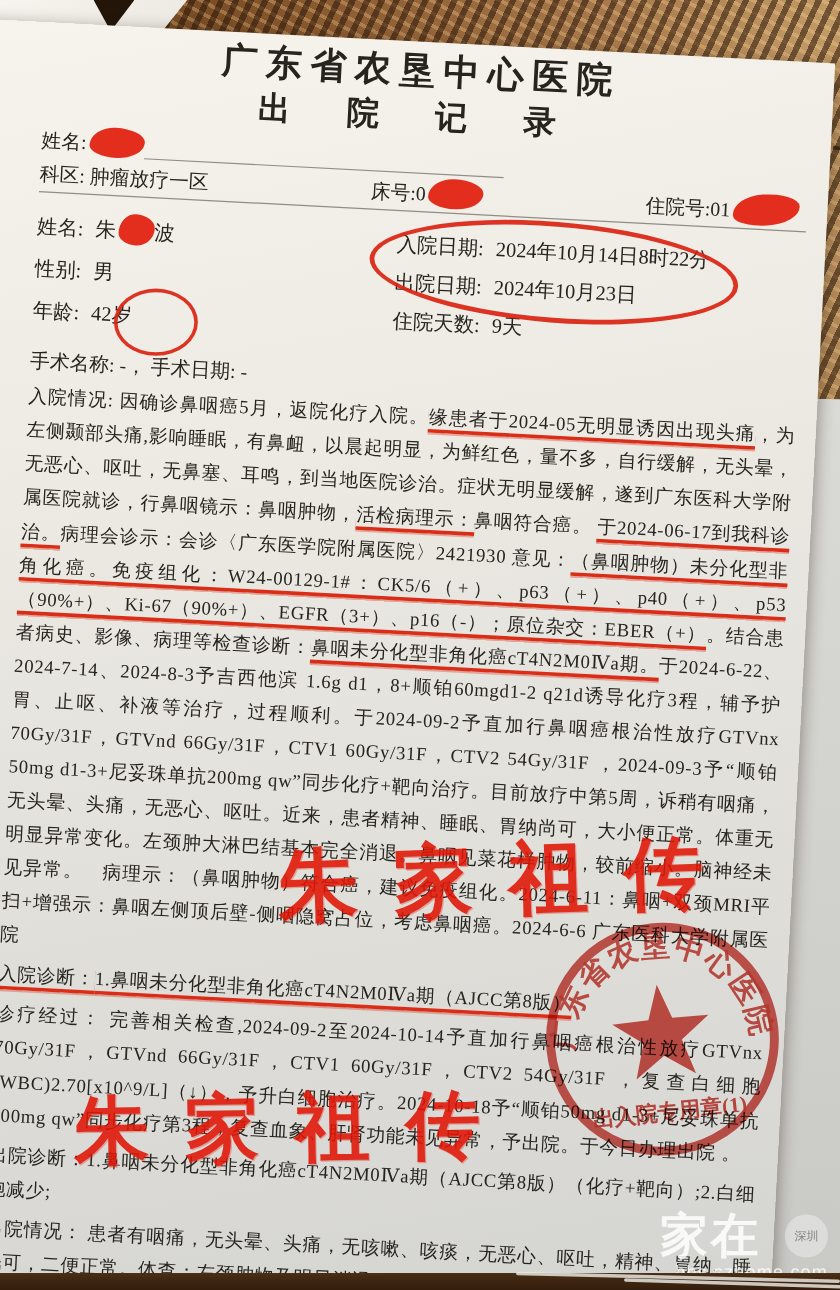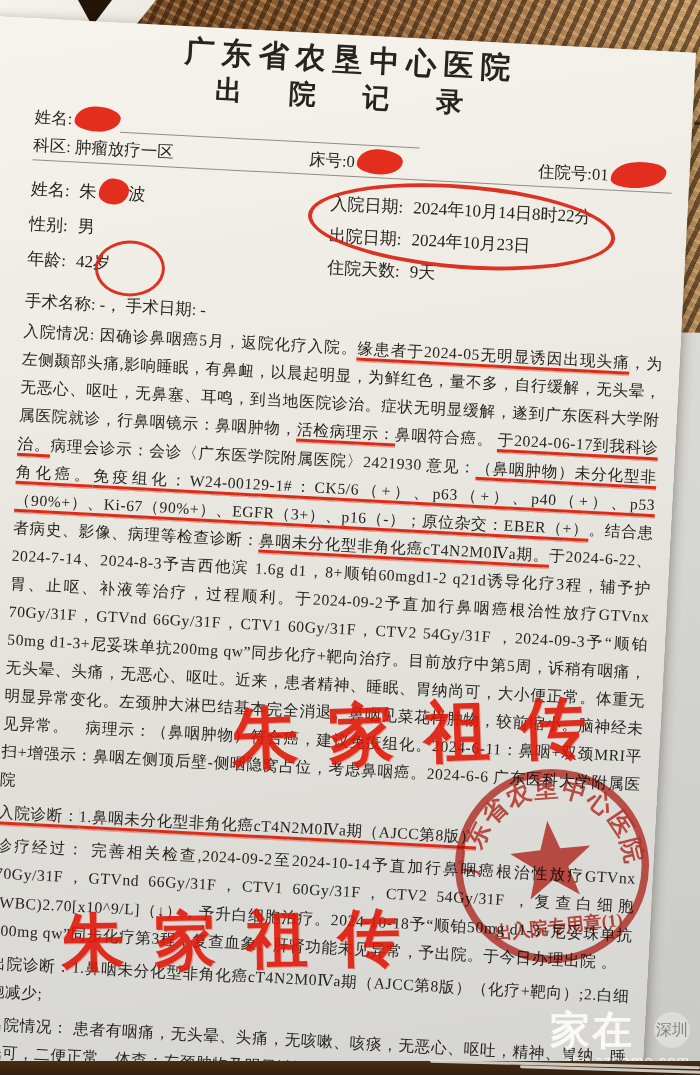--- a/index.html
+++ b/index.html
@@ -108,21 +108,21 @@
   }
   .site-mark{
     position:absolute;right:10px;bottom:6px;color:rgba(255,255,255,.85);
     font-family:"Liberation Sans","DejaVu Sans",sans-serif;text-align:right;
     pointer-events:none;
   }
   .site-top{display:flex;align-items:center;justify-content:flex-end;gap:20px;}
   .site-name{font-size:40px;font-weight:bold;letter-spacing:2px;line-height:1;}
   .site-badge{
     width:36px;height:36px;border-radius:50%;background:rgba(255,255,255,.35);
-    color:rgba(120,120,120,.9);font-size:16px;display:flex;align-items:center;justify-content:center;
+    color:rgba(120,120,120,.9);font-size:10px;display:flex;align-items:center;justify-content:center;
   }
   .site-url{font-size:15px;margin-top:2px;letter-spacing:1px;color:rgba(255,255,255,.8);}
 </style>
 </head>
 <body>
 
 <div class="stage">
   <div class="bg-woven"></div>
   <div class="stitch-line"></div>
   <div class="under-sheet-topleft"></div>

